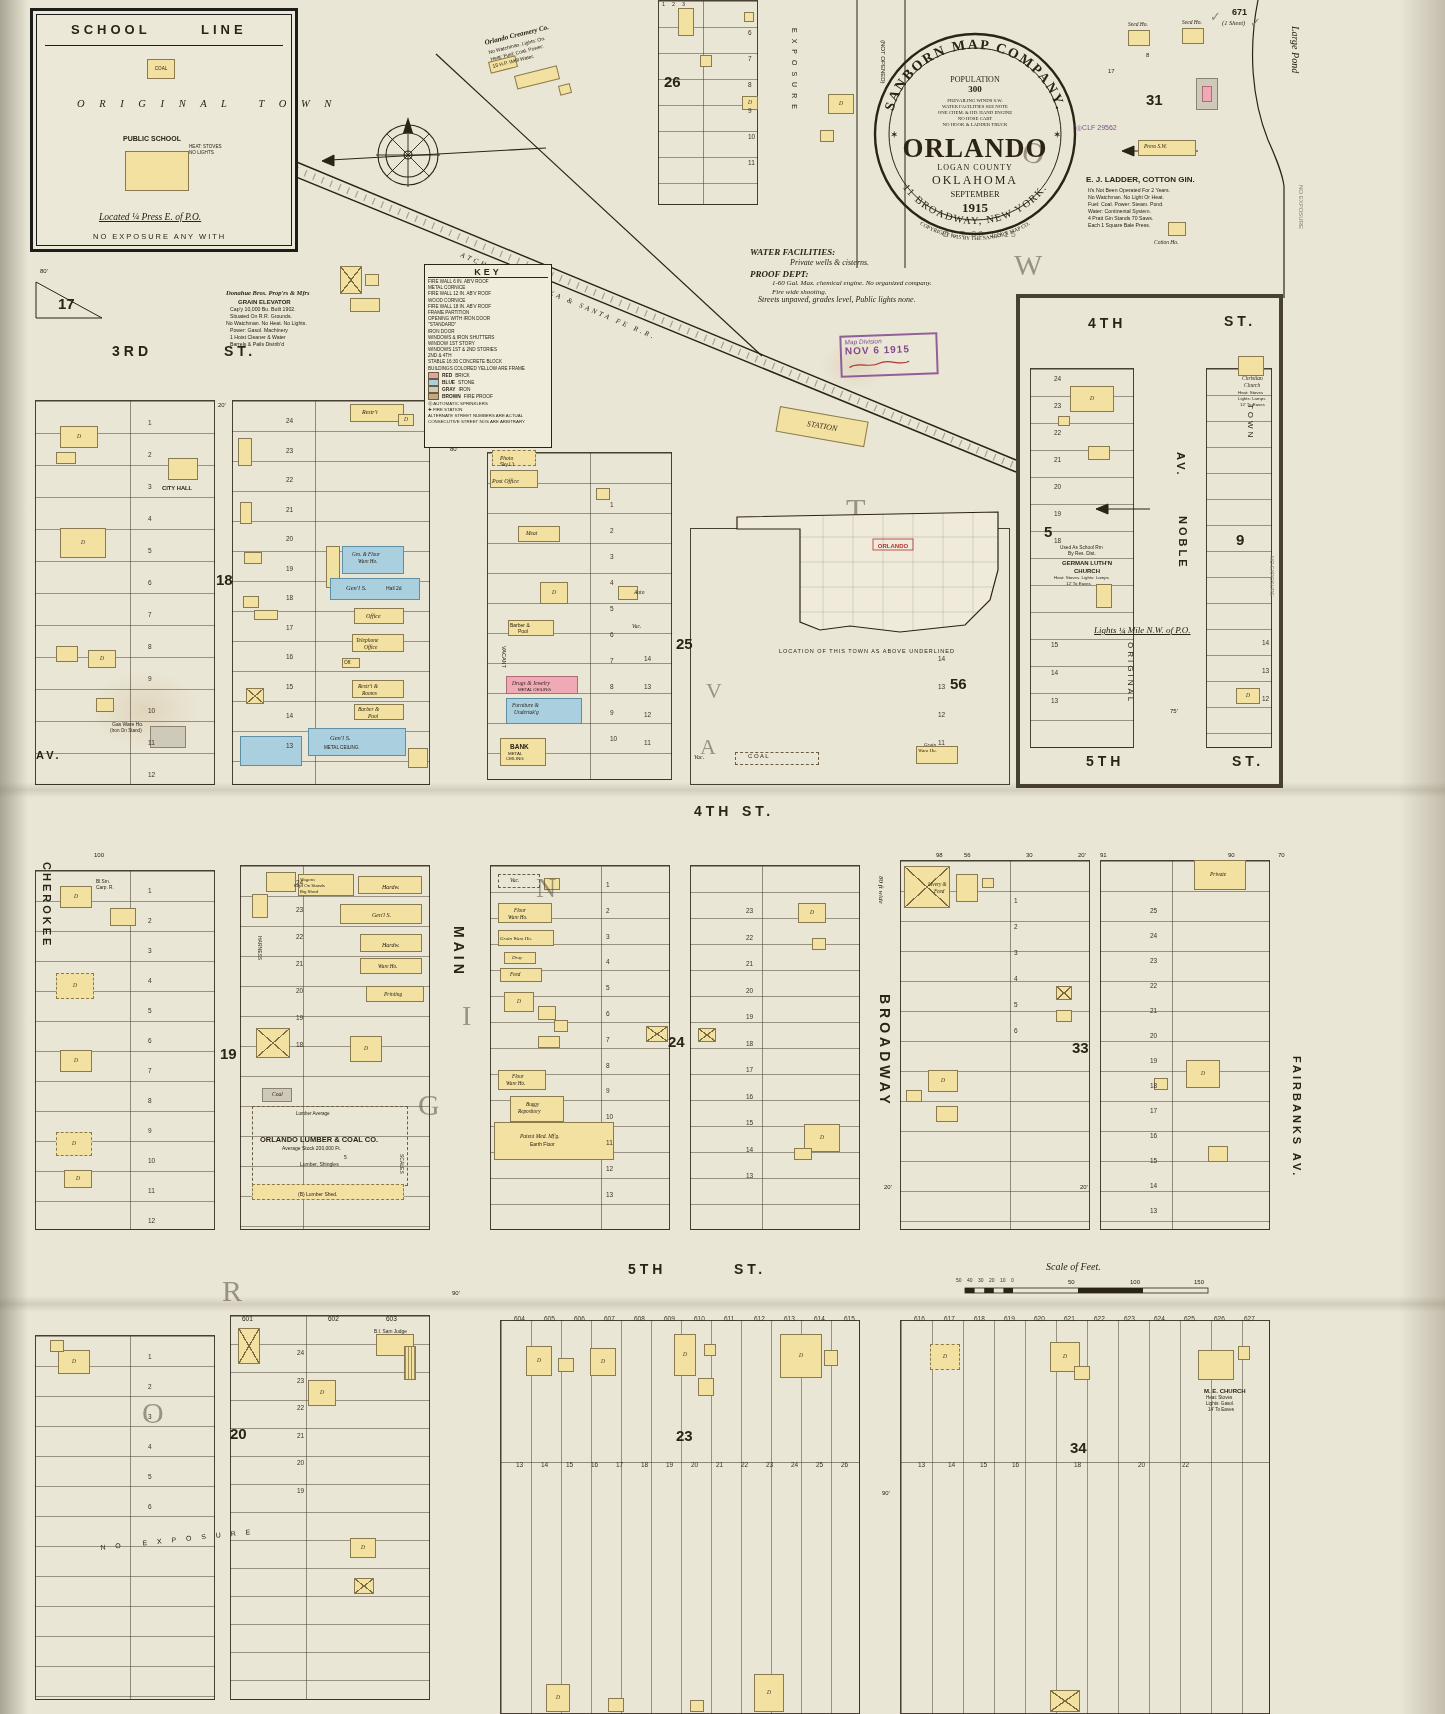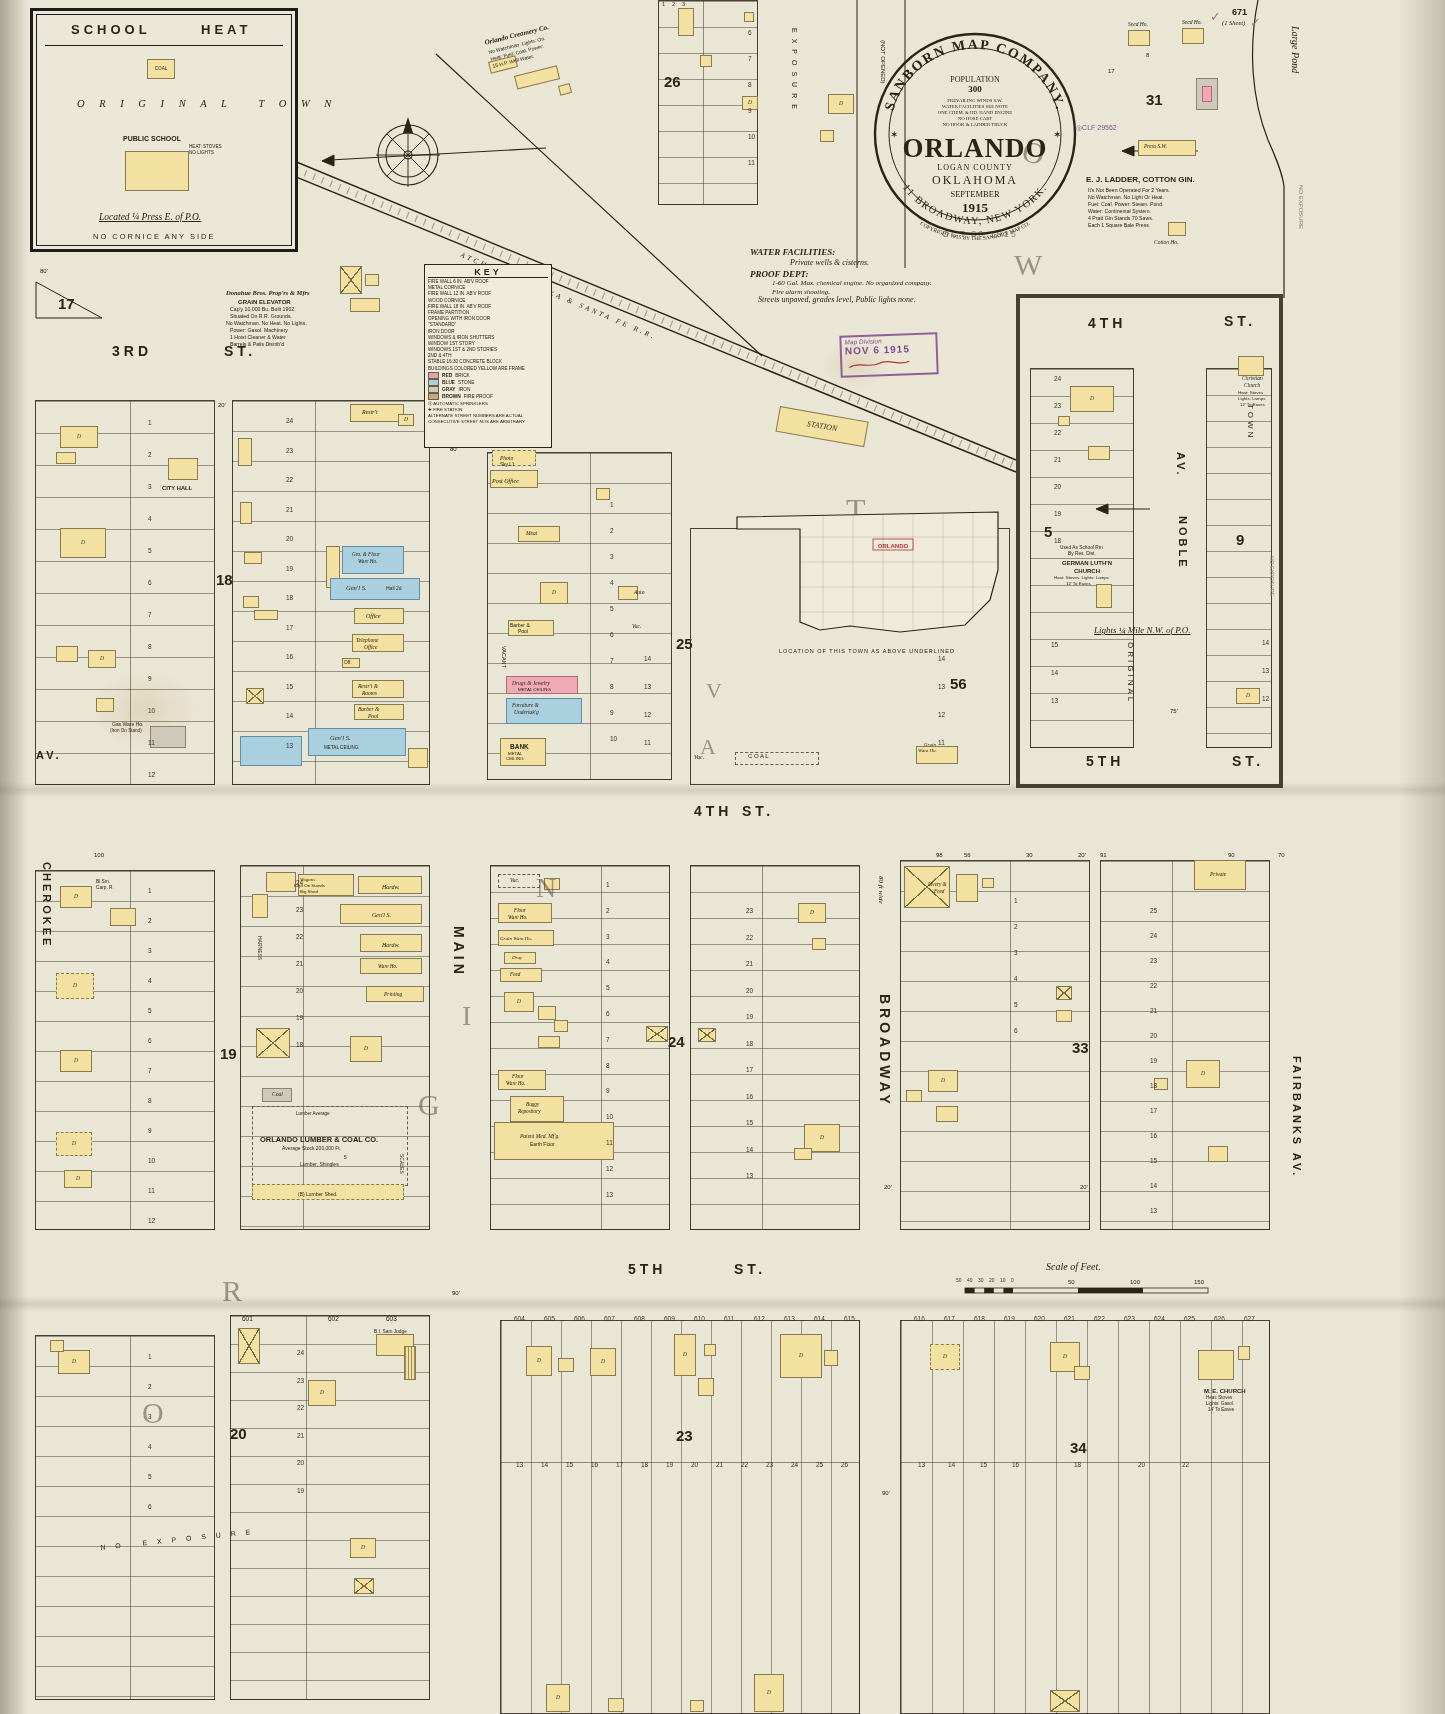--- a/index.html
+++ b/index.html
@@ -501,21 +501,21 @@
       <div class="mtext " style="left: 798px; top: 28px; font-size: 7px; letter-spacing: 6px; transform: rotate(90deg);">EXPOSURE</div>
       <div class="mtext blocknum" style="left: 664px; top: 74px;">26</div>
       <div class="mtext bold-ital" style="left: 484px; top: 40px; font-size: 7px; transform: rotate(-14deg);">Orlando Creamery Co.</div>
       <div class="mtext " style="left: 488px; top: 50px; font-size: 5px; transform: rotate(-14deg);">No Watchman. Lights: On.</div>
       <div class="mtext " style="left: 490px; top: 57px; font-size: 5px; transform: rotate(-14deg);">Heat: Fuel: Coal. Power:</div>
       <div class="mtext " style="left: 492px; top: 64px; font-size: 5px; transform: rotate(-14deg);">15 H.P. Well Water.</div>
       <div class="mtext bold-ital" style="left: 750px; top: 248px; font-size: 9px;">WATER FACILITIES:</div>
       <div class="mtext italic" style="left: 790px; top: 259px; font-size: 8px;">Private wells &amp; cisterns.</div>
       <div class="mtext bold-ital" style="left: 750px; top: 270px; font-size: 9px;">PROOF DEPT:</div>
       <div class="mtext italic" style="left: 772px; top: 280px; font-size: 7px;">1-60 Gal. Max. chemical engine. No organized company.</div>
-      <div class="mtext italic" style="left: 772px; top: 289px; font-size: 7px;">Fire alarm shooting.</div>
+      <div class="mtext italic" style="left: 772px; top: 289px; font-size: 7px;">Fire wide shooting.</div>
       <div class="mtext italic" style="left: 758px; top: 296px; font-size: 8px;">Streets unpaved, grades level, Public lights none.</div>
       <div class="mtext bold-ital" style="left: 226px; top: 290px; font-size: 6.5px;">Donahue Bros. Prop'rs &amp; Mfrs</div>
       <div class="mtext bold" style="left: 238px; top: 299px; font-size: 6px;">GRAIN ELEVATOR</div>
       <div class="mtext " style="left: 230px; top: 307px; font-size: 5.2px;">Cap'y 10,000 Bu. Built 1902.</div>
       <div class="mtext " style="left: 230px; top: 314px; font-size: 5.2px;">Situated On R.R. Grounds.</div>
       <div class="mtext " style="left: 226px; top: 321px; font-size: 5.2px;">No Watchman. No Heat. No Lights.</div>
       <div class="mtext " style="left: 230px; top: 328px; font-size: 5.2px;">Power: Gasol. Machinery</div>
       <div class="mtext " style="left: 230px; top: 335px; font-size: 5.2px;">1 Hoist Cleaner &amp; Water</div>
       <div class="mtext " style="left: 230px; top: 342px; font-size: 5.2px;">Barrels &amp; Pails Distrib'd</div>
       <div class="mtext blocknum" style="left: 58px; top: 296px;">17</div>
@@ -680,32 +680,32 @@
       <div class="mtext under" style="left: 1094px; top: 626px; font-size: 9px;">Lights ¼ Mile N.W. of P.O.</div>
       <div class="mtext " style="left: 1134px; top: 642px; font-size: 8px; letter-spacing: 3px; transform: rotate(90deg);">ORIGINAL</div>
       <div class="mtext " style="left: 1254px; top: 404px; font-size: 8px; letter-spacing: 3px; transform: rotate(90deg);">TOWN</div>
       <div class="mtext gray" style="left: 1274px; top: 556px; font-size: 5.5px; transform: rotate(90deg);">NO EXPOSURE</div>
       <div class="mtext " style="left: 1170px; top: 708px; font-size: 6px;">75'</div>
     </div>
 
   <div class="inset-nw">
     <div class="inw">
       <span class="sec-t" style="left:34px;top:8px">SCHOOL</span>
-      <span class="sec-t" style="left:164px;top:8px">HEAT</span>
+      <span class="sec-t" style="left:164px;top:8px">LINE</span>
       <div class="sec-line"></div>
       <span class="orig" style="left:40px;top:84px">O R I G I N A L   T O W N</span>
       <div class="coal-b">
           <span style="position:static">COAL</span>
         </div>
       <span class="pub" style="left:86px;top:120px">PUBLIC SCHOOL</span>
       <span class="pnote" style="left:152px;top:130px">HEAT: STOVES</span>
       <span class="pnote" style="left:152px;top:136px">NO LIGHTS</span>
       <div class="school-b"></div>
       <span class="loc" style="left:62px;top:198px">Located ¼ Press E. of P.O.</span>
-      <span class="noexp" style="left:56px;top:218px">NO CORNICE ANY SIDE</span>
+      <span class="noexp" style="left:56px;top:218px">NO EXPOSURE ANY WITH</span>
     </div>
   </div>
 
   <svg class="seal" viewBox="0 0 236 236">
     <circle cx="118" cy="118" r="100" stroke-width="2.4"></circle>
     <circle cx="118" cy="118" r="86" stroke-width="1"></circle>
     <path id="arcT" d="M 33,118 A 85,85 0 0 1 203,118" fill="none"></path>
     <path id="arcB" d="M 28,118 A 90,90 0 0 0 208,118" fill="none"></path>
     <path id="arcC" d="M 12,118 A 106,106 0 0 0 224,118" fill="none"></path>
     <text font-size="14" font-weight="bold" letter-spacing="2"><textPath href="#arcT" startOffset="50%" text-anchor="middle">SANBORN MAP COMPANY.</textPath></text>

